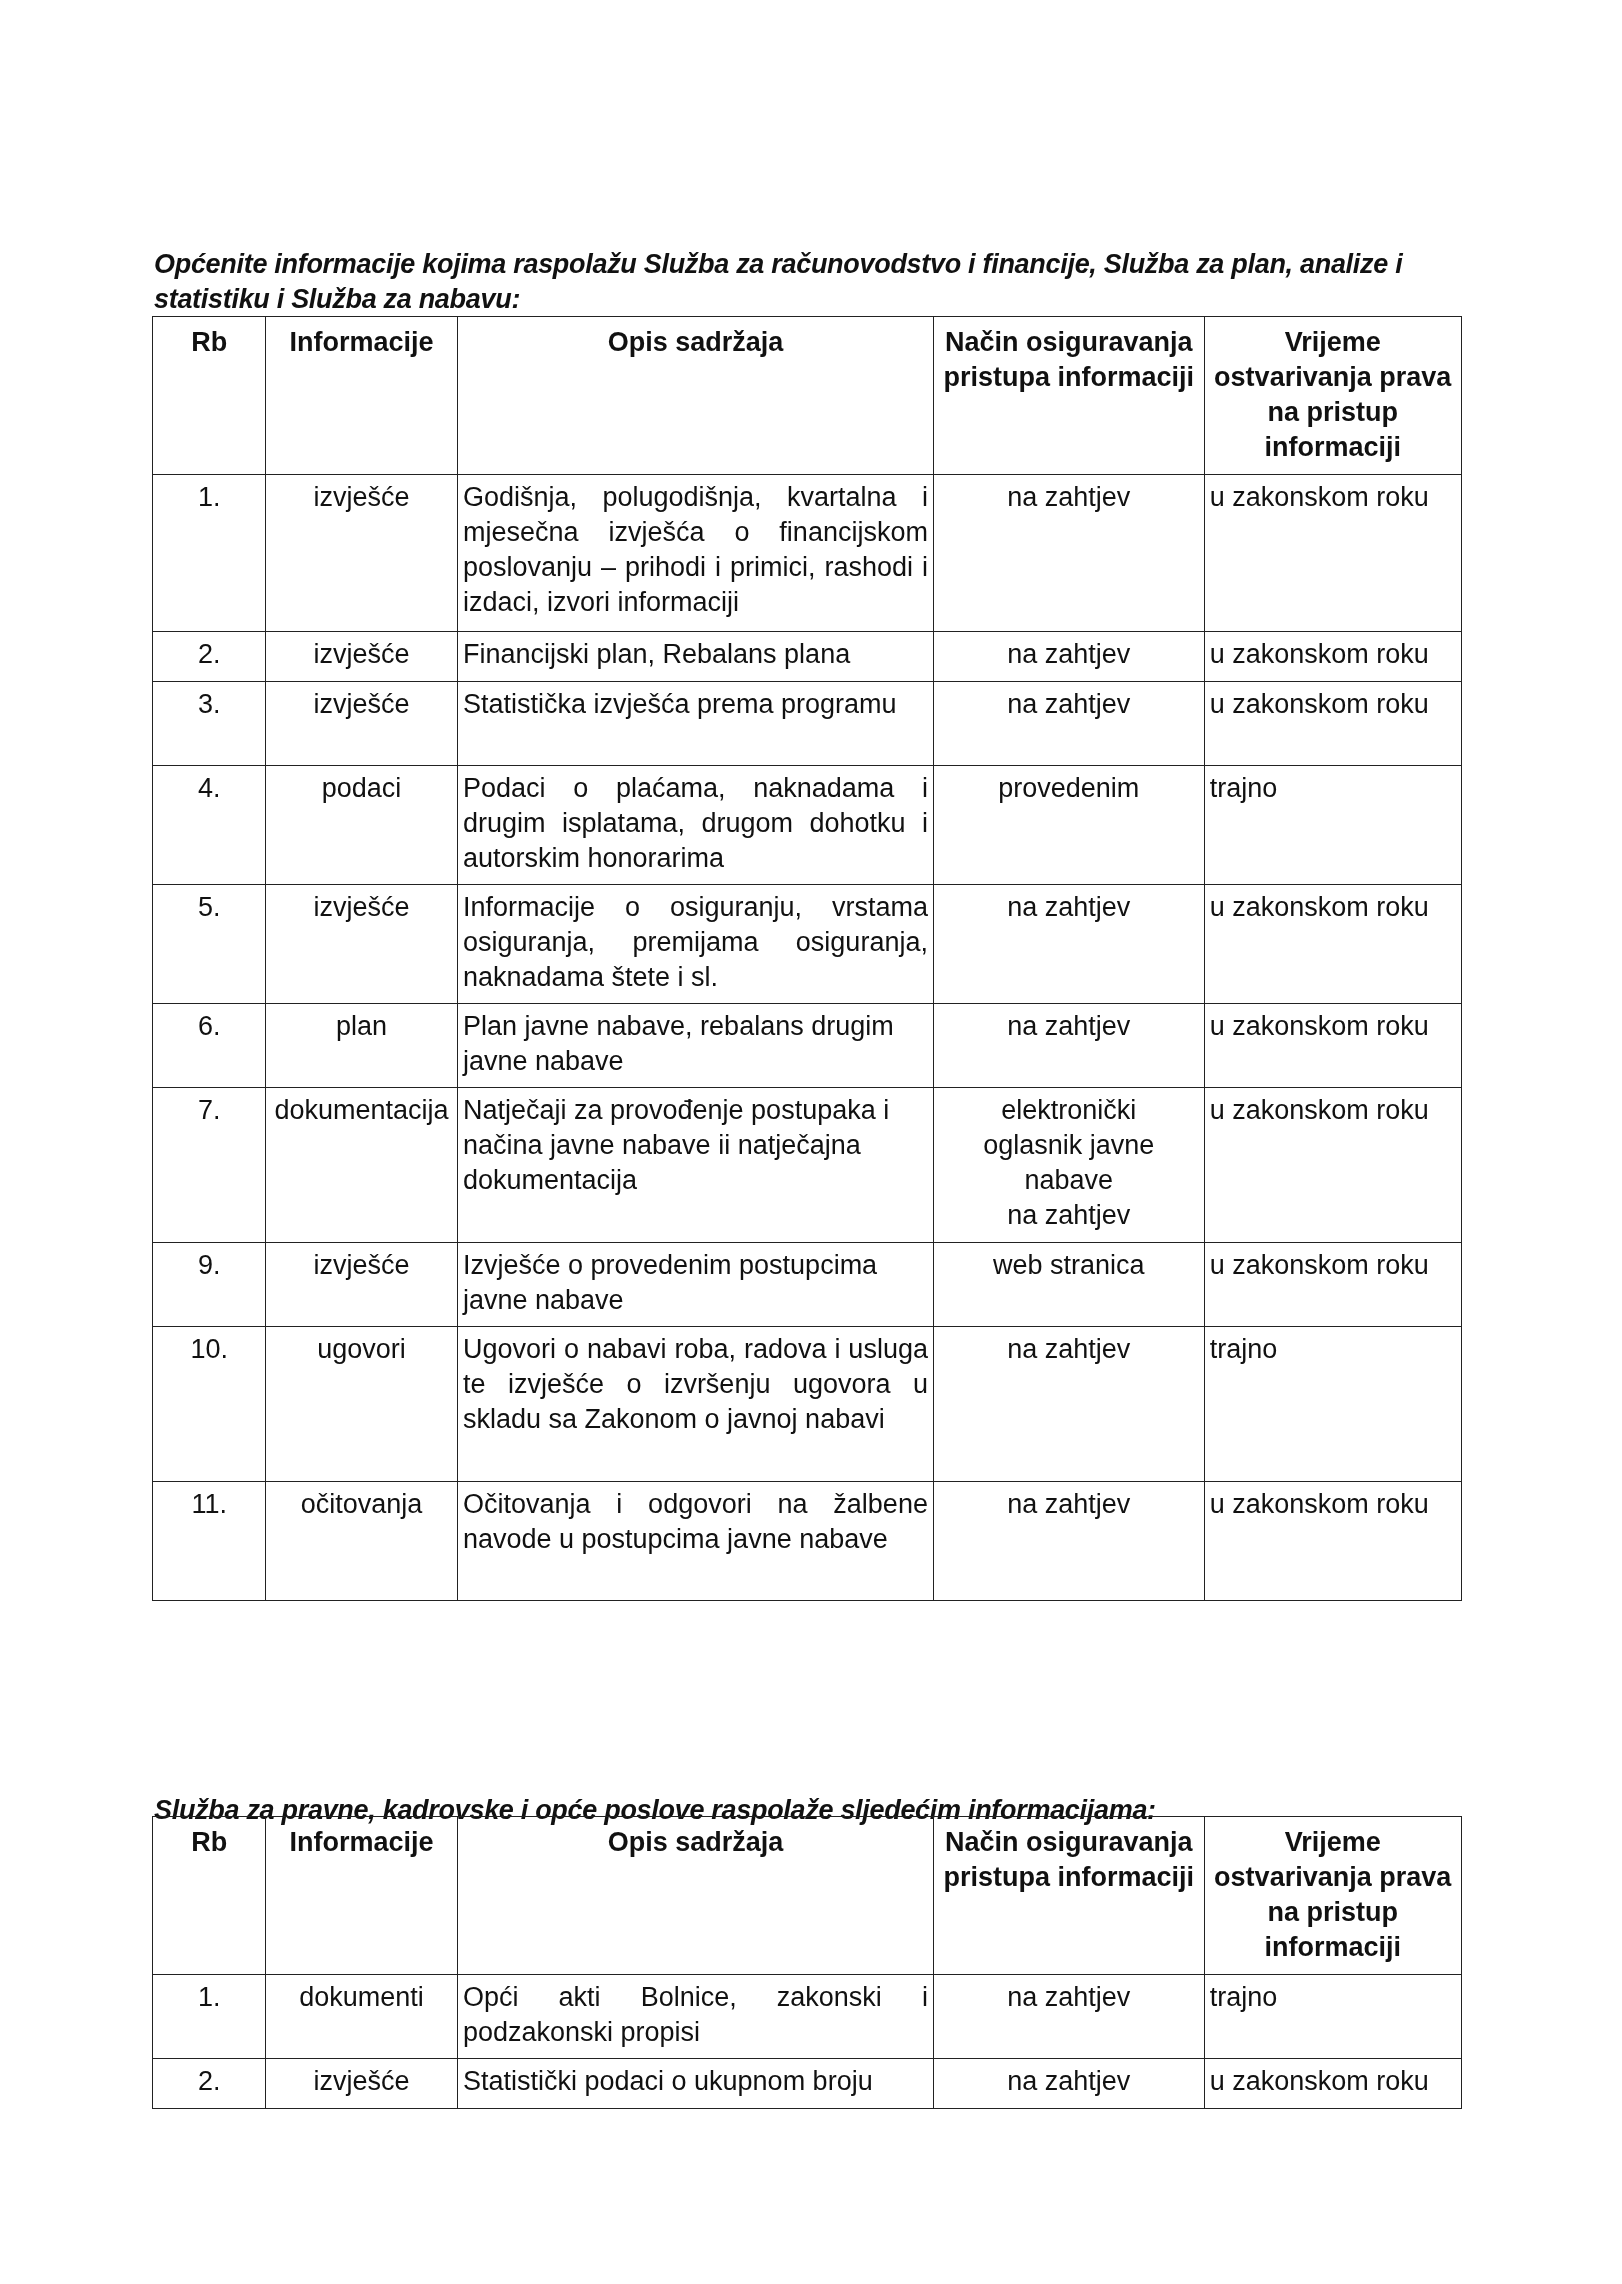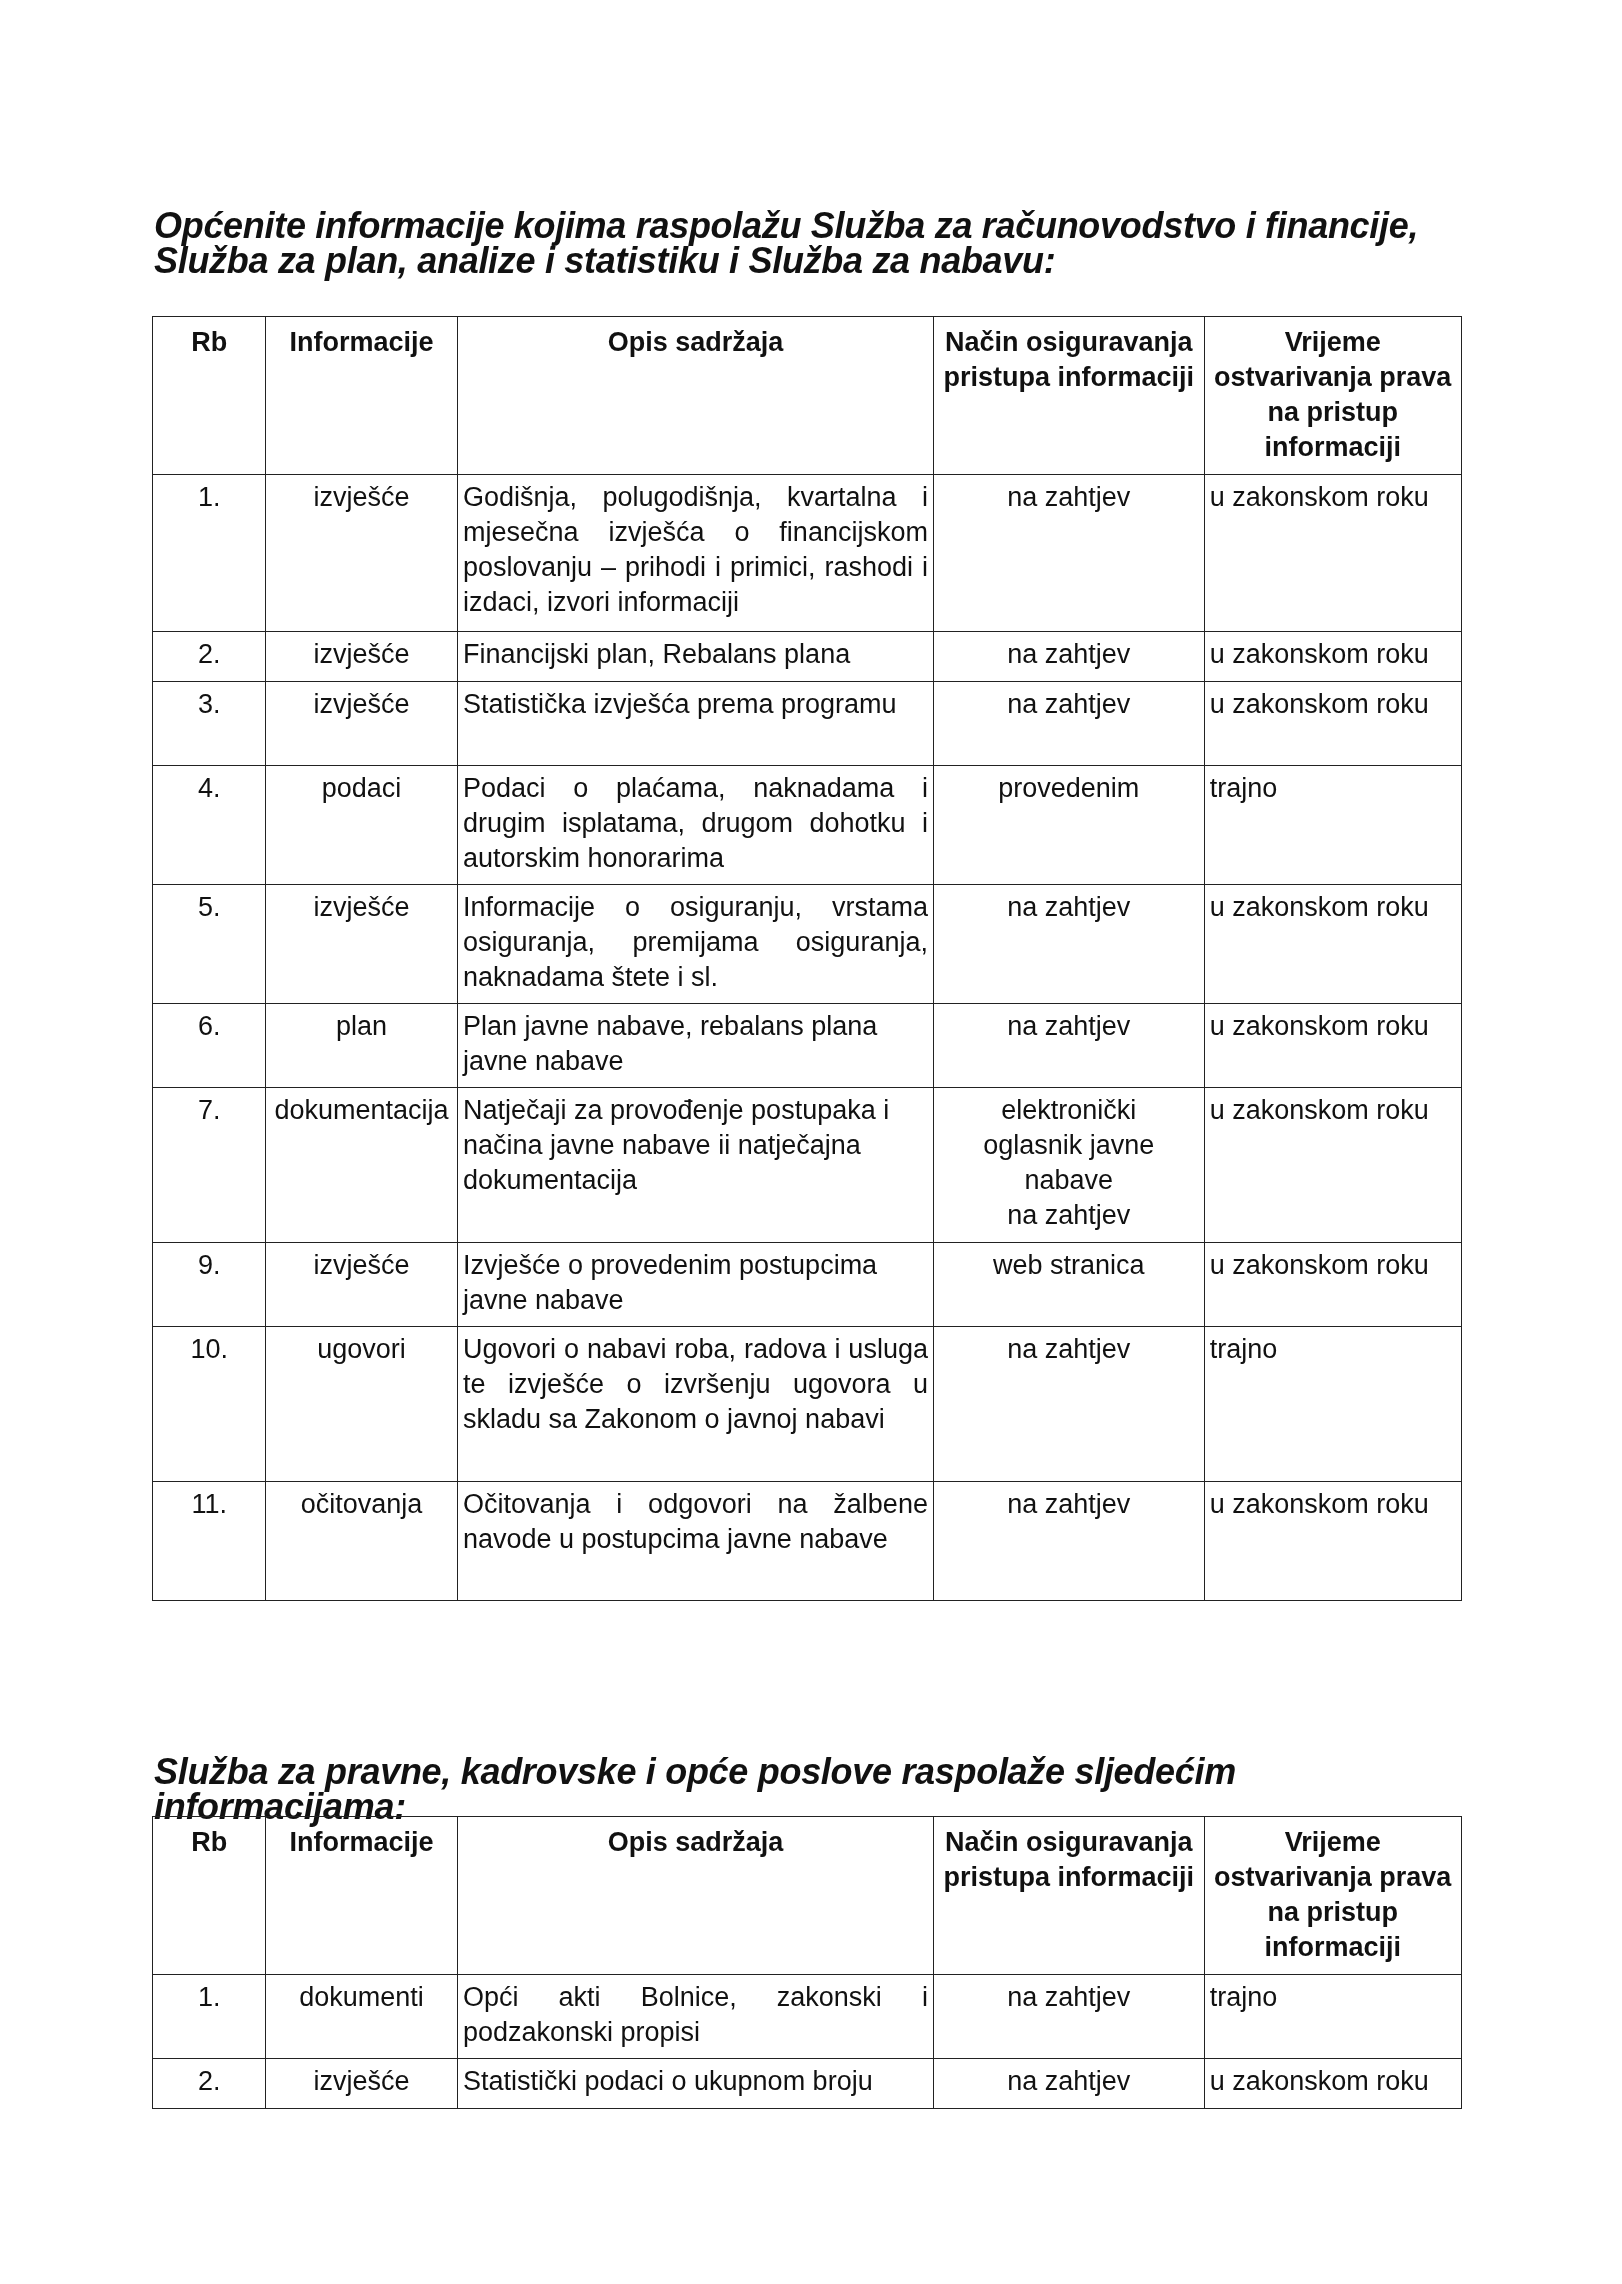--- a/index.html
+++ b/index.html
@@ -1,20 +1,20 @@
 <!DOCTYPE html>
 <html style="font-size:10.5px"><head>
 <meta charset="utf-8">
 <style>
   html, body { margin: 0; padding: 0; background: #ffffff; }
   body { width: 1623px; height: 2284px; position: relative; overflow: hidden;
          font-family: "Liberation Sans", sans-serif; color: #111; }
   .heading { position: absolute; left: 154px; width: 1307px;
-             font-weight: bold; font-style: italic; font-size: 36px; line-height: 35px;
-             letter-spacing: -0.3px; }
+             font-weight: bold; font-style: italic; font-size: 27px; line-height: 35px;
+             letter-spacing: -0.3px; margin-top: 39px; }
   table.info { position: absolute; left: 152px; border-collapse: collapse; table-layout: fixed;
                font-size: 27px; line-height: 35px; }
   table.info td, table.info th { border: 1.6px solid #222; vertical-align: top; padding: 5.2px 5.2px 6.5px 5.2px; }
   table.info th { font-weight: bold; text-align: center; padding-top: 7.8px; }
   .c-rb { width: 102px; text-align: center; }
   .c-info { width: 180px; text-align: center; word-break: break-all; }
   .c-opis { width: 465px; text-align: justify; margin-top: 41px; }
   .c-nacin { width: 259px; text-align: center; }
   .c-vrij { width: 246px; text-align: left; }
   td.c-rb, td.c-info { padding-left: 2.6px; padding-right: 2.6px; }
@@ -67,21 +67,21 @@
     <tr style="height:119px;">
       <td class="c-rb">5.</td>
       <td class="c-info">izvješće</td>
       <td class="c-opis">Informacije o osiguranju, vrstama osiguranja, premijama osiguranja, naknadama štete i sl.</td>
       <td class="c-nacin">na zahtjev</td>
       <td class="c-vrij">u zakonskom roku</td>
     </tr>
     <tr style="height:84px;">
       <td class="c-rb">6.</td>
       <td class="c-info">plan</td>
-      <td class="c-opis" style="text-align:left;">Plan javne nabave, rebalans plana javne nabave</td>
+      <td class="c-opis" style="text-align:left;">Plan javne nabave, rebalans drugim javne nabave</td>
       <td class="c-nacin">na zahtjev</td>
       <td class="c-vrij">u zakonskom roku</td>
     </tr>
     <tr style="height:155px;">
       <td class="c-rb">7.</td>
       <td class="c-info">dokumentacija</td>
       <td class="c-opis" style="text-align:left;">Natječaji za provođenje postupaka i načina javne nabave ii natječajna dokumentacija</td>
       <td class="c-nacin">
         <span class="line">elektronički</span>
         <span class="line">oglasnik javne</span>

